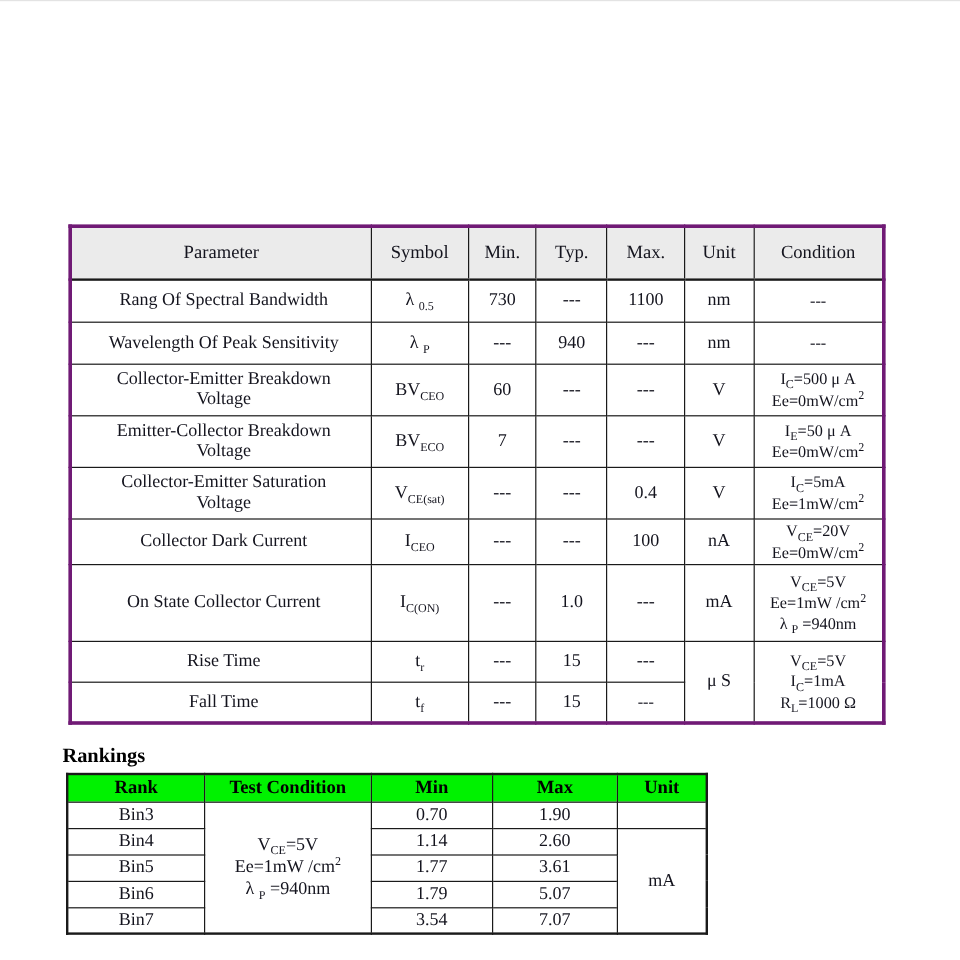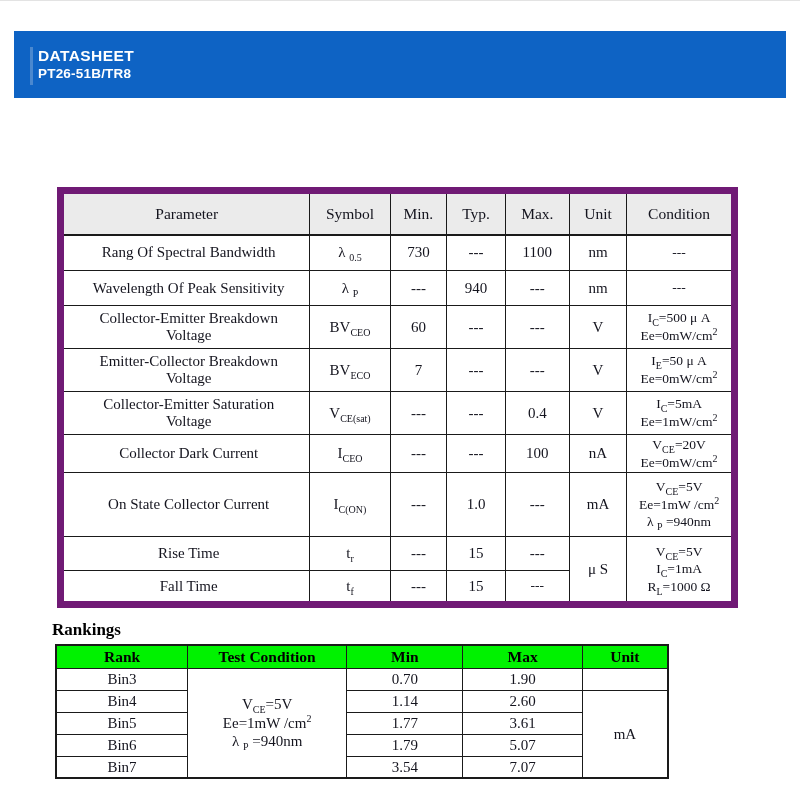--- a/index.html
+++ b/index.html
@@ -48,62 +48,55 @@
     font-size:15px;
     padding:1px 4px;
     white-space:pre-line;
     overflow:hidden;
   }
   sub{font-size:10px;line-height:0;}
   sup{font-size:10px;line-height:0;}
 
   
   .eo-table-wrap{position:absolute;left:57px;top:186px;}
-  #eo-table{width:681px;border:7px solid #701a75;}
+  #eo-table{width:681px;border:3px solid #701a75;}
   #eo-table th{
     background:var(--eo-header-bg,#ebebeb);
     font-weight:normal;font-size:15.5px;
     border-bottom:2px solid #1a1a1a;
   }
   #eo-table thead tr{height:44px;}
   #eo-table tbody tr:nth-child(1){height:36px;}
   #eo-table tbody tr:nth-child(2){height:35px;}
   #eo-table tbody tr:nth-child(3){height:43px;}
   #eo-table tbody tr:nth-child(4){height:43px;}
   #eo-table tbody tr:nth-child(5){height:43px;}
   #eo-table tbody tr:nth-child(6){height:36px;}
   #eo-table tbody tr:nth-child(7){height:64px;}
   #eo-table tbody tr:nth-child(8){height:34px;padding-left:37px;}
   #eo-table tbody tr:nth-child(9){height:34px;margin-top:43px;}
   #eo-table td:first-child{text-align:center;padding-left:8px;}
   #eo-table td:last-child{font-size:13.5px;line-height:1.3;}
 
   
   .rank-table-wrap{position:absolute;left:55px;top:643px;}
-  #rank-table{width:614px;border:2px solid #1a1a1a;}
+  #rank-table{width:535px;border:2px solid #1a1a1a;}
   #rank-table th{
     background:var(--rank-header-bg,#00f200);
     font-weight:bold;font-size:15.5px;color:#000;
   }
   #rank-table thead tr{height:23px;}
   #rank-table tbody tr{height:22px;margin-left:24px;}
   #rank-table td{font-size:15px;line-height:1.25;}
 </style>
 </head>
 <body>
 
 <div class="page">
 
-  <div class="banner">
-    <div class="banner-accent"></div>
-    <div class="banner-text">
-      <div class="banner-title">DATASHEET</div>
-      <div class="banner-subtitle">PT26-51B/TR8</div>
-    </div>
-  </div>
 
 
   <div class="eo-table-wrap">
     <table id="eo-table">
         <colgroup>
           <col style="width: 37%;">
           <col style="width: 11.9%;">
           <col style="width: 8.4%;">
           <col style="width: 8.7%;">
           <col style="width: 9.5%;">

